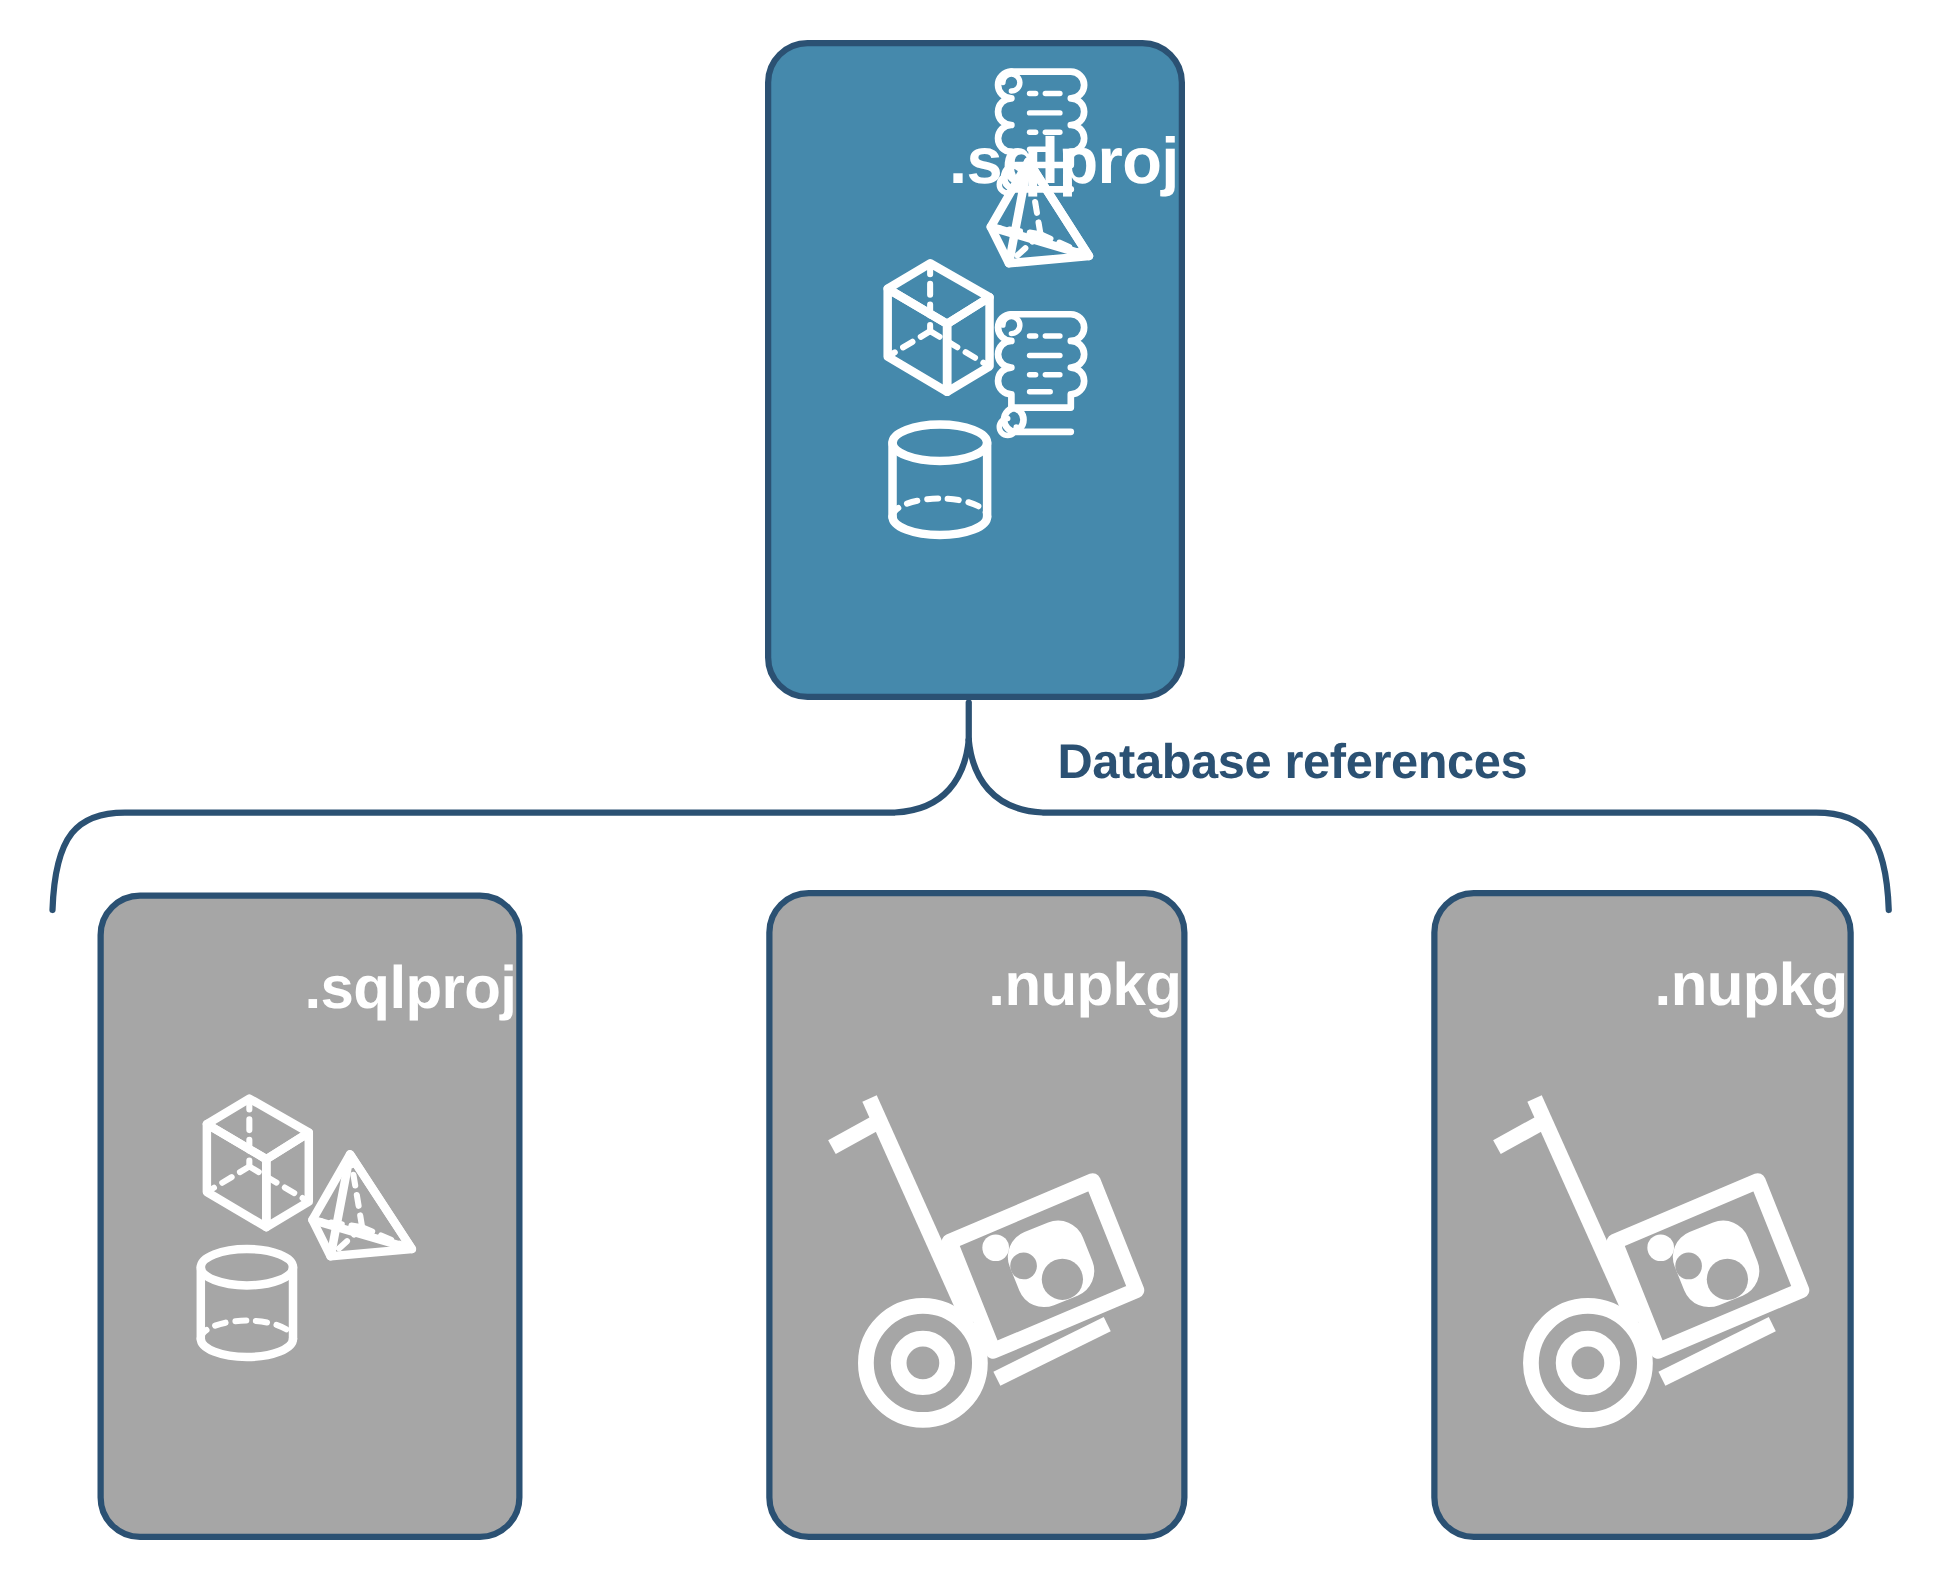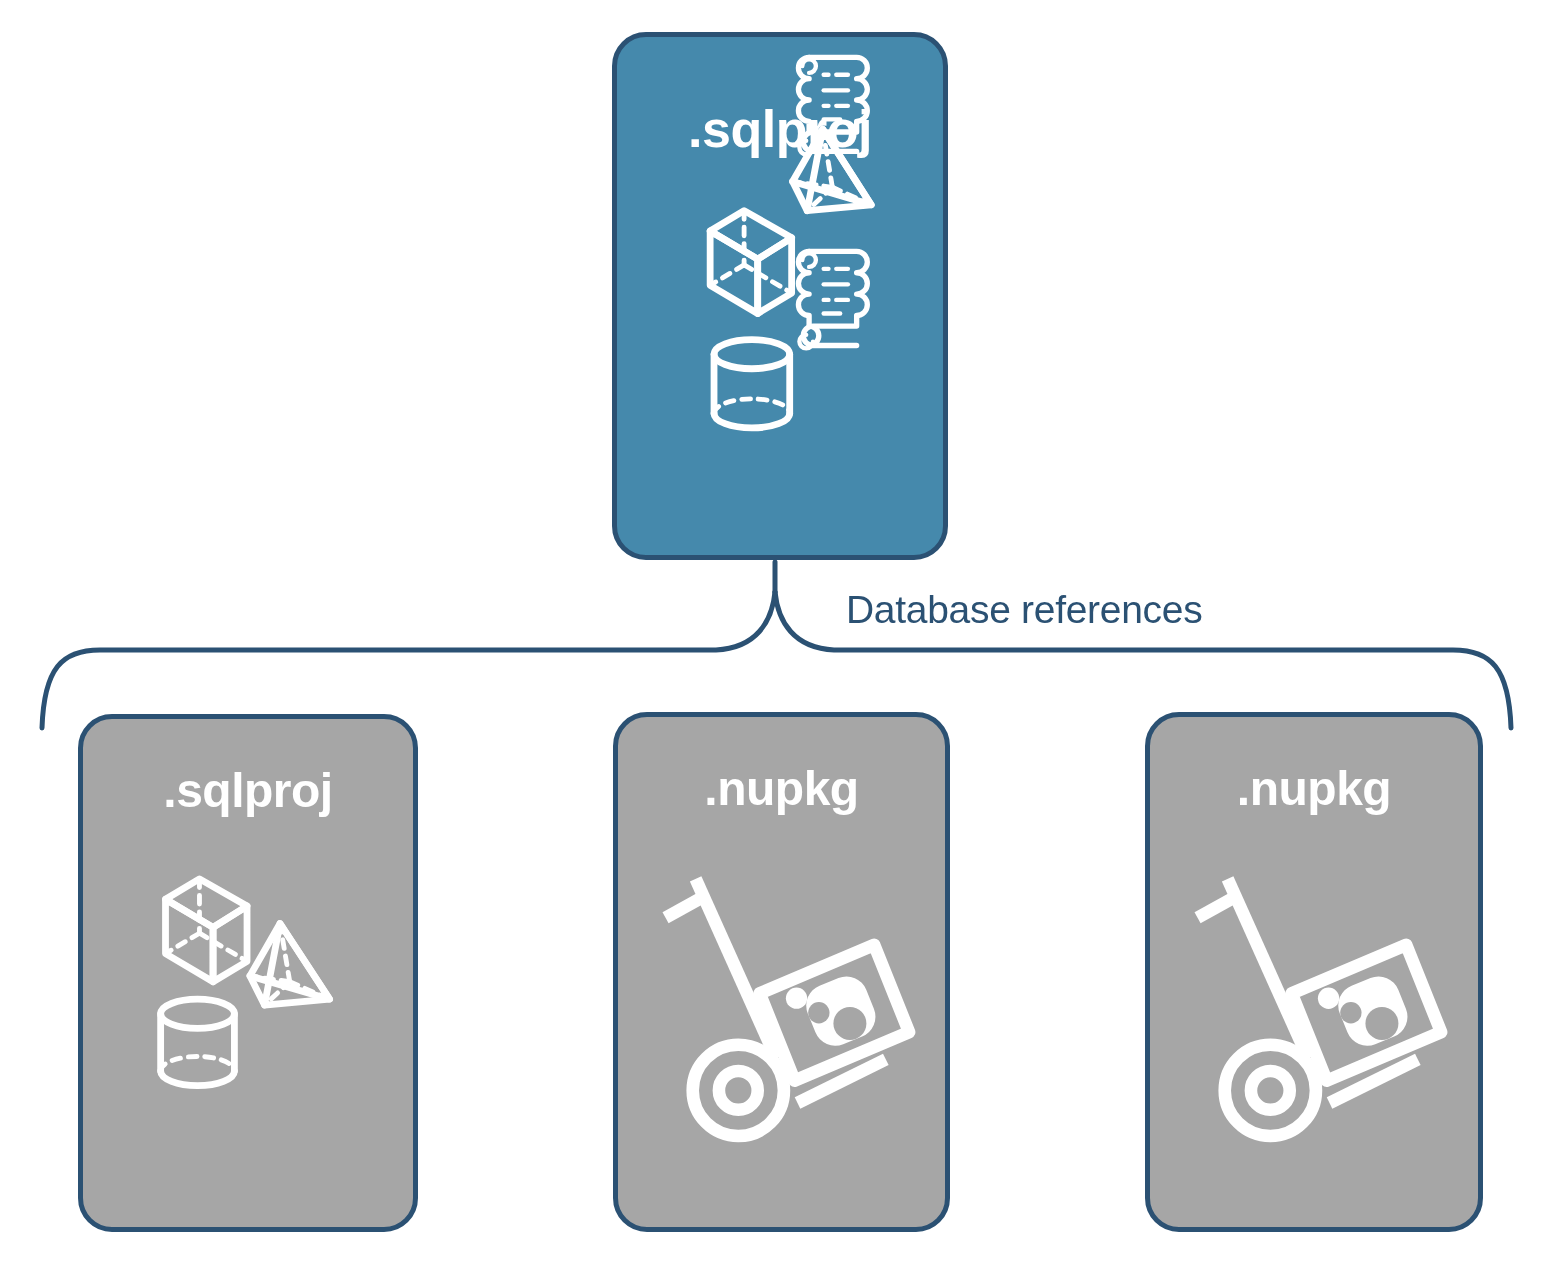--- a/index.html
+++ b/index.html
@@ -27,21 +27,21 @@
     border-radius: 34px;
     overflow: hidden;
   }
   .node-box.blue  { background: #4589ac; }
   .node-box.gray  { background: #a6a6a6; }
 
   .node-title {
     position: absolute;
     left: 0;
     width: 100%;
-    text-align: center;
+    text-align: right;
     color: #ffffff;
     font-weight: bold;
     letter-spacing: -0.5px;
     white-space: nowrap;
   }
   .icons-layer {
     position: absolute;
     left: 0; top: 0;
     width: 100%;
     height: 100%;
@@ -49,21 +49,21 @@
   }
   .brace-layer, .label-layer {
     position: absolute;
     left: 0; top: 0;
     width: 1566px;
     height: 1274px;
   }
   .brace-label {
     position: absolute;
     color: #2b5173;
-    font-weight: normal;
+    font-weight: bold;
     white-space: nowrap;
     letter-spacing: -0.3px;
   }
 </style>
 </head>
 <body>
 
 <div id="stage">
 
   <svg class="brace-layer" viewBox="0 0 1566 1274" width="1566" height="1274" xmlns="http://www.w3.org/2000/svg">

